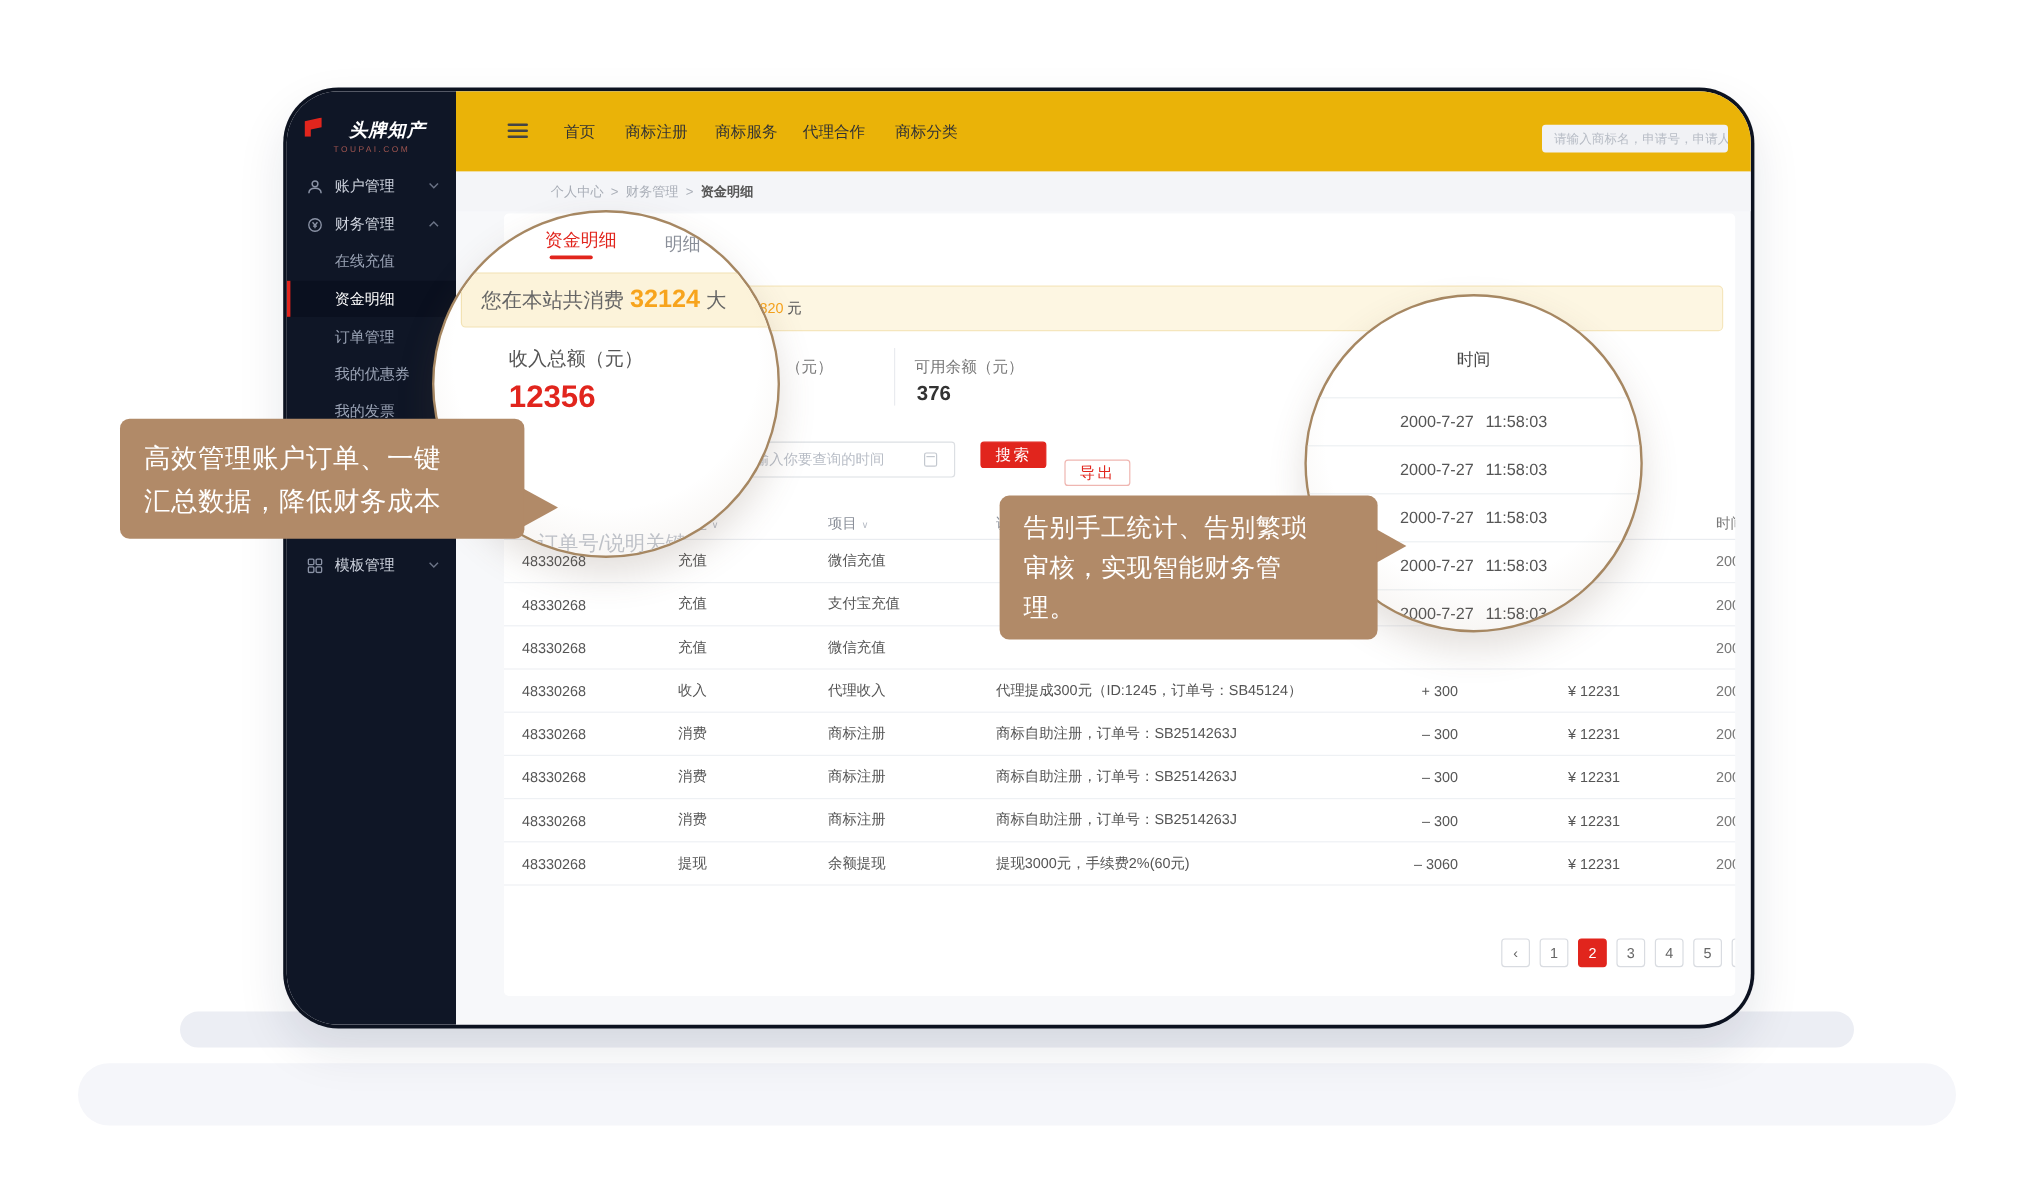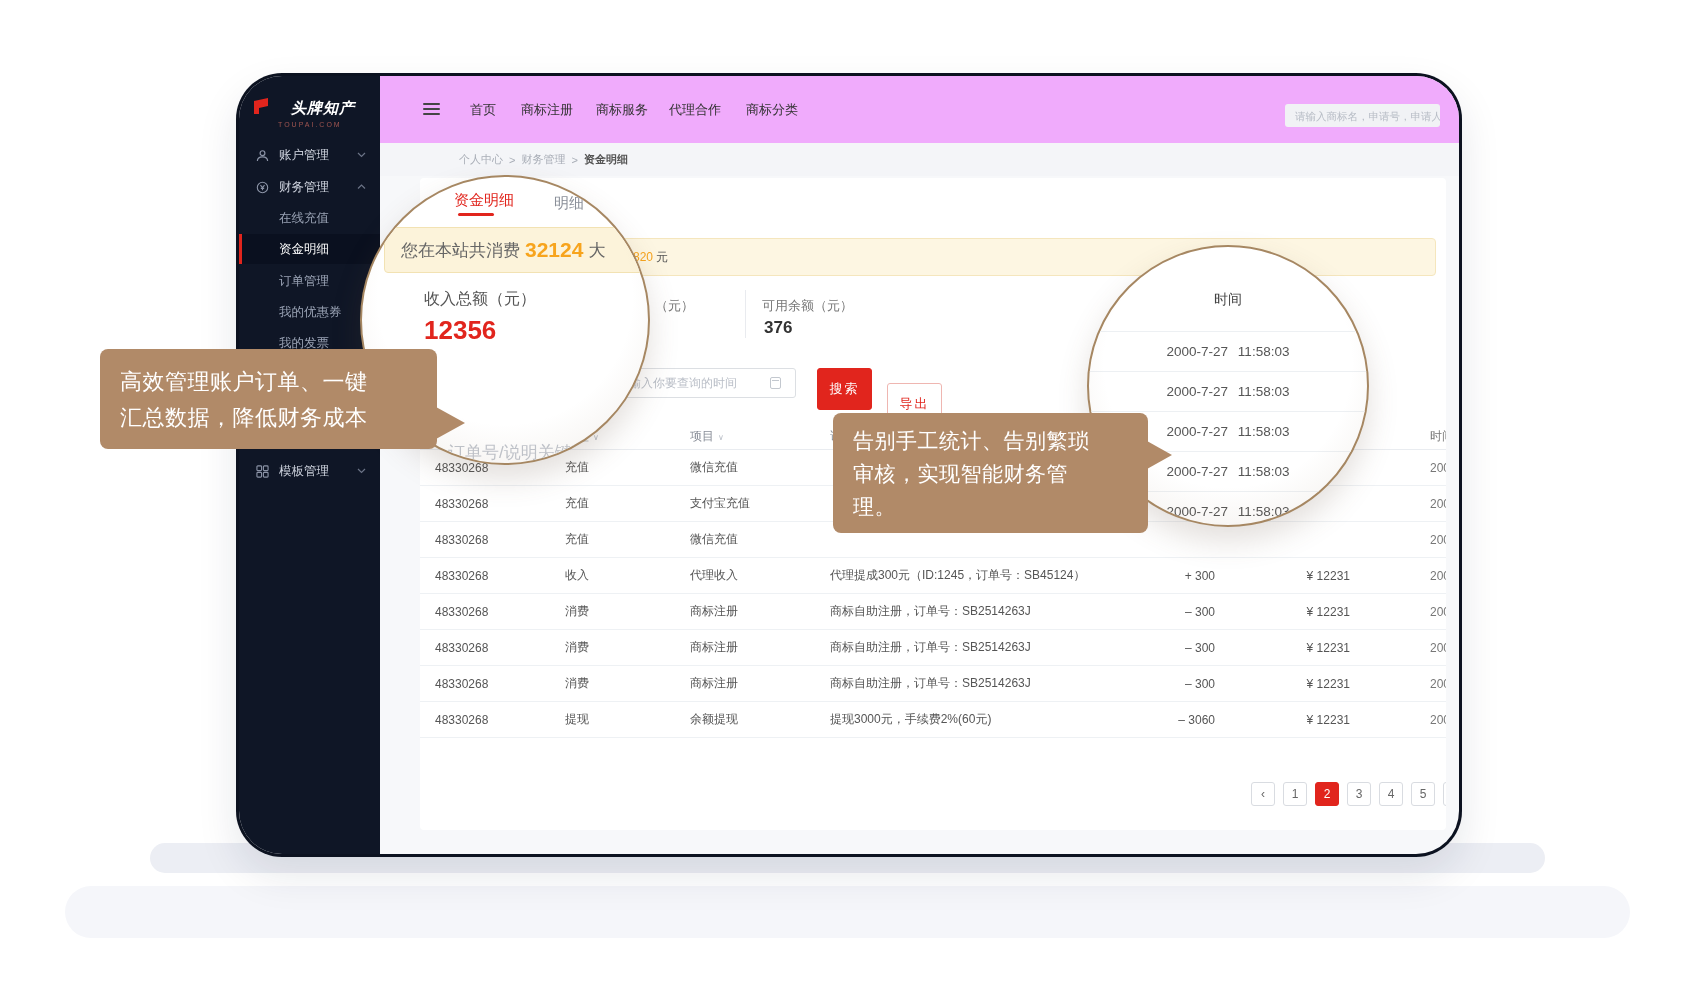--- a/index.html
+++ b/index.html
@@ -22,21 +22,21 @@
   .mi { position:absolute; left:0; width:141px; height:30px; display:flex; align-items:center; color:#cdd2dd; font-size:12.5px; cursor:pointer; }
   .mi .ic { width:14px; height:14px; margin-left:16px; display:flex; align-items:center; justify-content:center; color:#8b93a6; }
   .mi .lb { margin-left:10px; }
   .mi .ch { position:absolute; right:14px; color:#6b7386; display:flex; }
   .mi.sub .lb { margin-left:40px; color:#9aa3b5; }
   .mi.active { background:#0a101f; }
   .mi.active .lb { color:#ffffff; }
   .mi.active::before { content:""; position:absolute; left:0; top:0; width:3px; height:30px; background:#e1251d; }
 
   
-  .topbar { position:absolute; left:141px; top:0; right:0; height:67px; background:#f0abfc; }
+  .topbar { position:absolute; left:141px; top:0; right:0; height:67px; background:#eab308; }
   .burger { position:absolute; left:43px; top:27px; width:17px; cursor:pointer; }
   .burger div { height:2px; background:#444; margin-bottom:3px; border-radius:1px; }
   .nav-item { position:absolute; top:0; height:67px; display:flex; align-items:center; transform:translateX(-50%); font-size:13px; color:#333; cursor:pointer; }
   .searchpill { position:absolute; left:905px; top:28px; width:155px; height:23px; background:#f1f2f5; border:none; border-radius:3px;
                 font-size:10.5px; color:#707683; padding-left:10px; outline:none; font-family:inherit; }
   .searchpill::placeholder { color:#b7bcc5; }
 
   
   .crumbbar { position:absolute; left:141px; top:67px; right:0; height:33px; background:#f4f5f8; display:flex; align-items:center; font-size:11px; color:#a8adb6; }
   .crumbbar .wrap { margin-left:79px; display:flex; gap:6px; align-items:center; }
@@ -55,21 +55,21 @@
   .stat-value { position:absolute; font-weight:bold; color:#333; }
   .stat-div { position:absolute; left:325px; top:112px; width:1px; height:48px; background:#e9ebef; }
 
   .filter { position:absolute; left:0; top:190px; width:100%; height:30px; }
   .inp { position:absolute; height:30px; border:1px solid #dcdfe3; border-radius:3px; background:#fff; font-size:12px; color:#555; padding-left:12px; outline:none; font-family:inherit; }
   .inp::placeholder { color:#b9bec7; }
   .kw { left:25px; width:170px; }
   .dt { left:196px; width:180px; }
   .cal { position:absolute; left:350px; top:9px; width:11px; height:12px; border:1px solid #c3c8cf; border-radius:2px; }
   .cal::before { content:""; position:absolute; left:1px; right:1px; top:2px; height:1px; background:#c3c8cf; }
-  .btn { position:absolute; top:0; width:55px; height:42px; border-radius:3px; font-size:13px; letter-spacing:2px; display:flex; align-items:center; justify-content:center; cursor:pointer; }
+  .btn { position:absolute; top:0; width:55px; height:22px; border-radius:3px; font-size:13px; letter-spacing:2px; display:flex; align-items:center; justify-content:center; cursor:pointer; }
   .btn-search { left:397px; background:#e1251d; color:#fff; border:1px solid #e1251d; }
   .btn-export { left:467px; background:#fff; color:#e1251d; border:1px solid #efb6b1;margin-top:15px; }
 
   .thead, .trow { position:absolute; left:0; width:1135px; display:grid;
     grid-template-columns:130px 125px 140px 280px 130px 130px 200px; align-items:center; }
   .thead { top:245px; height:27px; font-size:12px; color:#8a8f99; border-bottom:1px solid #e9ecf0; }
   .trow  { height:36px; font-size:12px; color:#555; border-bottom:1px solid #eef1f4; }
   .cell  { padding-left:15px; white-space:nowrap; overflow:hidden; }
   .cell.amount  { text-align:right; padding:0 10px 0 0; }
   .cell.balance { text-align:right; padding:0 5px 0 0; }

